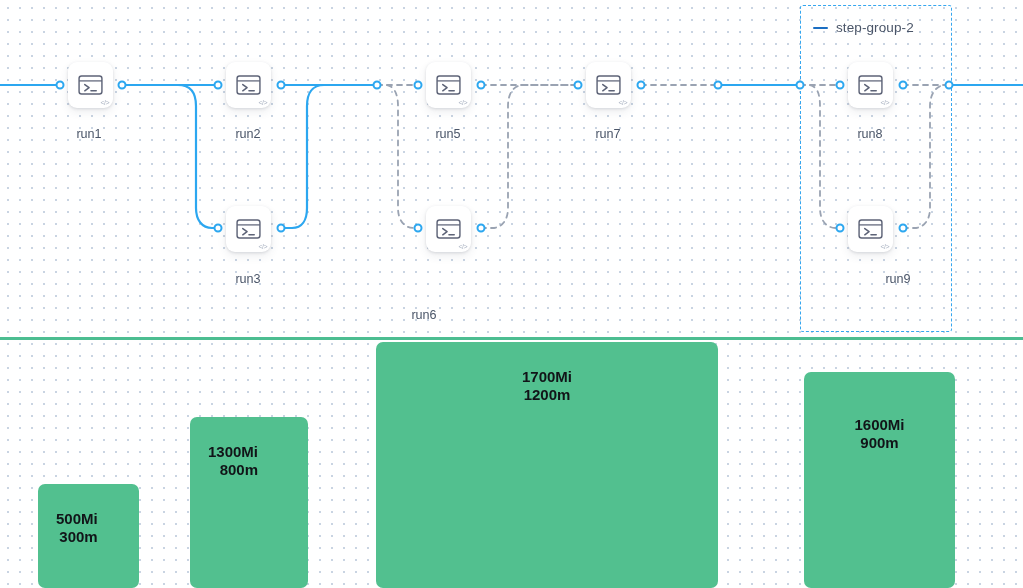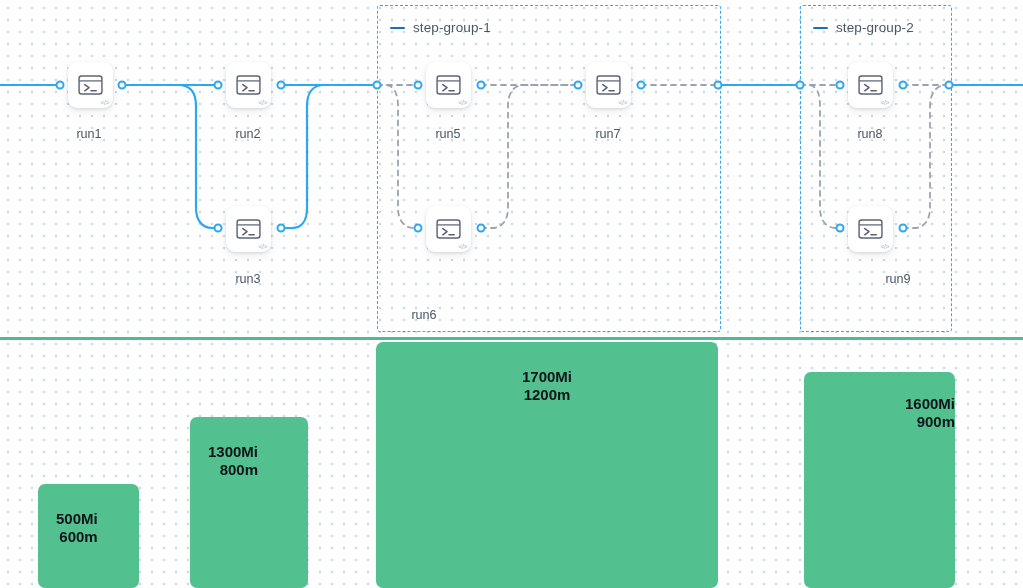--- a/index.html
+++ b/index.html
@@ -114,26 +114,20 @@
       <path d="M481,228 L492,228 C502,228 508,220 508,208 L508,106 C508,94 513,85 524,85 L578,85"></path>
       <path d="M641,85 L718,85"></path>
 
       <path d="M800,85 L840,85"></path>
       <path d="M800,85 L808,85 C817,85 820,94 820,106 L820,208 C820,220 826,228 836,228 L840,228"></path>
       <path d="M903,85 L949,85"></path>
       <path d="M903,228 L914,228 C924,228 930,220 930,208 L930,106 C930,94 936,85 946,85 L949,85"></path>
     </g>
   </svg>
 
-  <div class="group" id="group-0" style="left: 377px; top: 5px; width: 342px; height: 325px;">
-    <div class="group-label">
-      <span class="group-dash"></span>
-      <span>step-group-1</span>
-    </div>
-  </div>
 
   <div class="group" id="group-1" style="left: 800px; top: 5px; width: 150px; height: 325px;">
     <div class="group-label">
       <span class="group-dash"></span>
       <span>step-group-2</span>
     </div>
   </div>
 
   <div id="nodes-layer">
       <div class="node" style="left: 68px; top: 62px;">
@@ -252,29 +246,29 @@
       <div class="handle" style="left: 718px; top: 85px;"></div>
       <div class="handle" style="left: 800px; top: 85px;"></div>
       <div class="handle" style="left: 949px; top: 85px;"></div>
     </div>
 
   <div class="divider" id="divider" style="top: 337px; height: 3px; background: rgb(76, 189, 145);"></div>
 
   <div id="bars-layer">
       <div class="bar" style="left: 38px; top: 484px; width: 101px; height: 104px; background: rgb(82, 192, 143);">
         <div class="bar-text left" style="top: 26px;">500Mi
-600m</div>
+300m</div>
       </div>
       <div class="bar" style="left: 190px; top: 417px; width: 118px; height: 171px; background: rgb(82, 192, 143);">
         <div class="bar-text left" style="top: 26px;">1300Mi
 800m</div>
       </div>
       <div class="bar" style="left: 376px; top: 342px; width: 342px; height: 246px; background: rgb(82, 192, 143); padding-left: 44px;">
         <div class="bar-text center" style="top: 26px;">1700Mi
 1200m</div>
       </div>
       <div class="bar" style="left: 804px; top: 372px; width: 151px; height: 216px; background: rgb(82, 192, 143);">
-        <div class="bar-text center" style="top: 23px; text-align: right;">1600Mi
+        <div class="bar-text center" style="top: 44px;">1600Mi
 900m</div>
       </div>
     </div>
 
 </div>
 
 </body></html>

